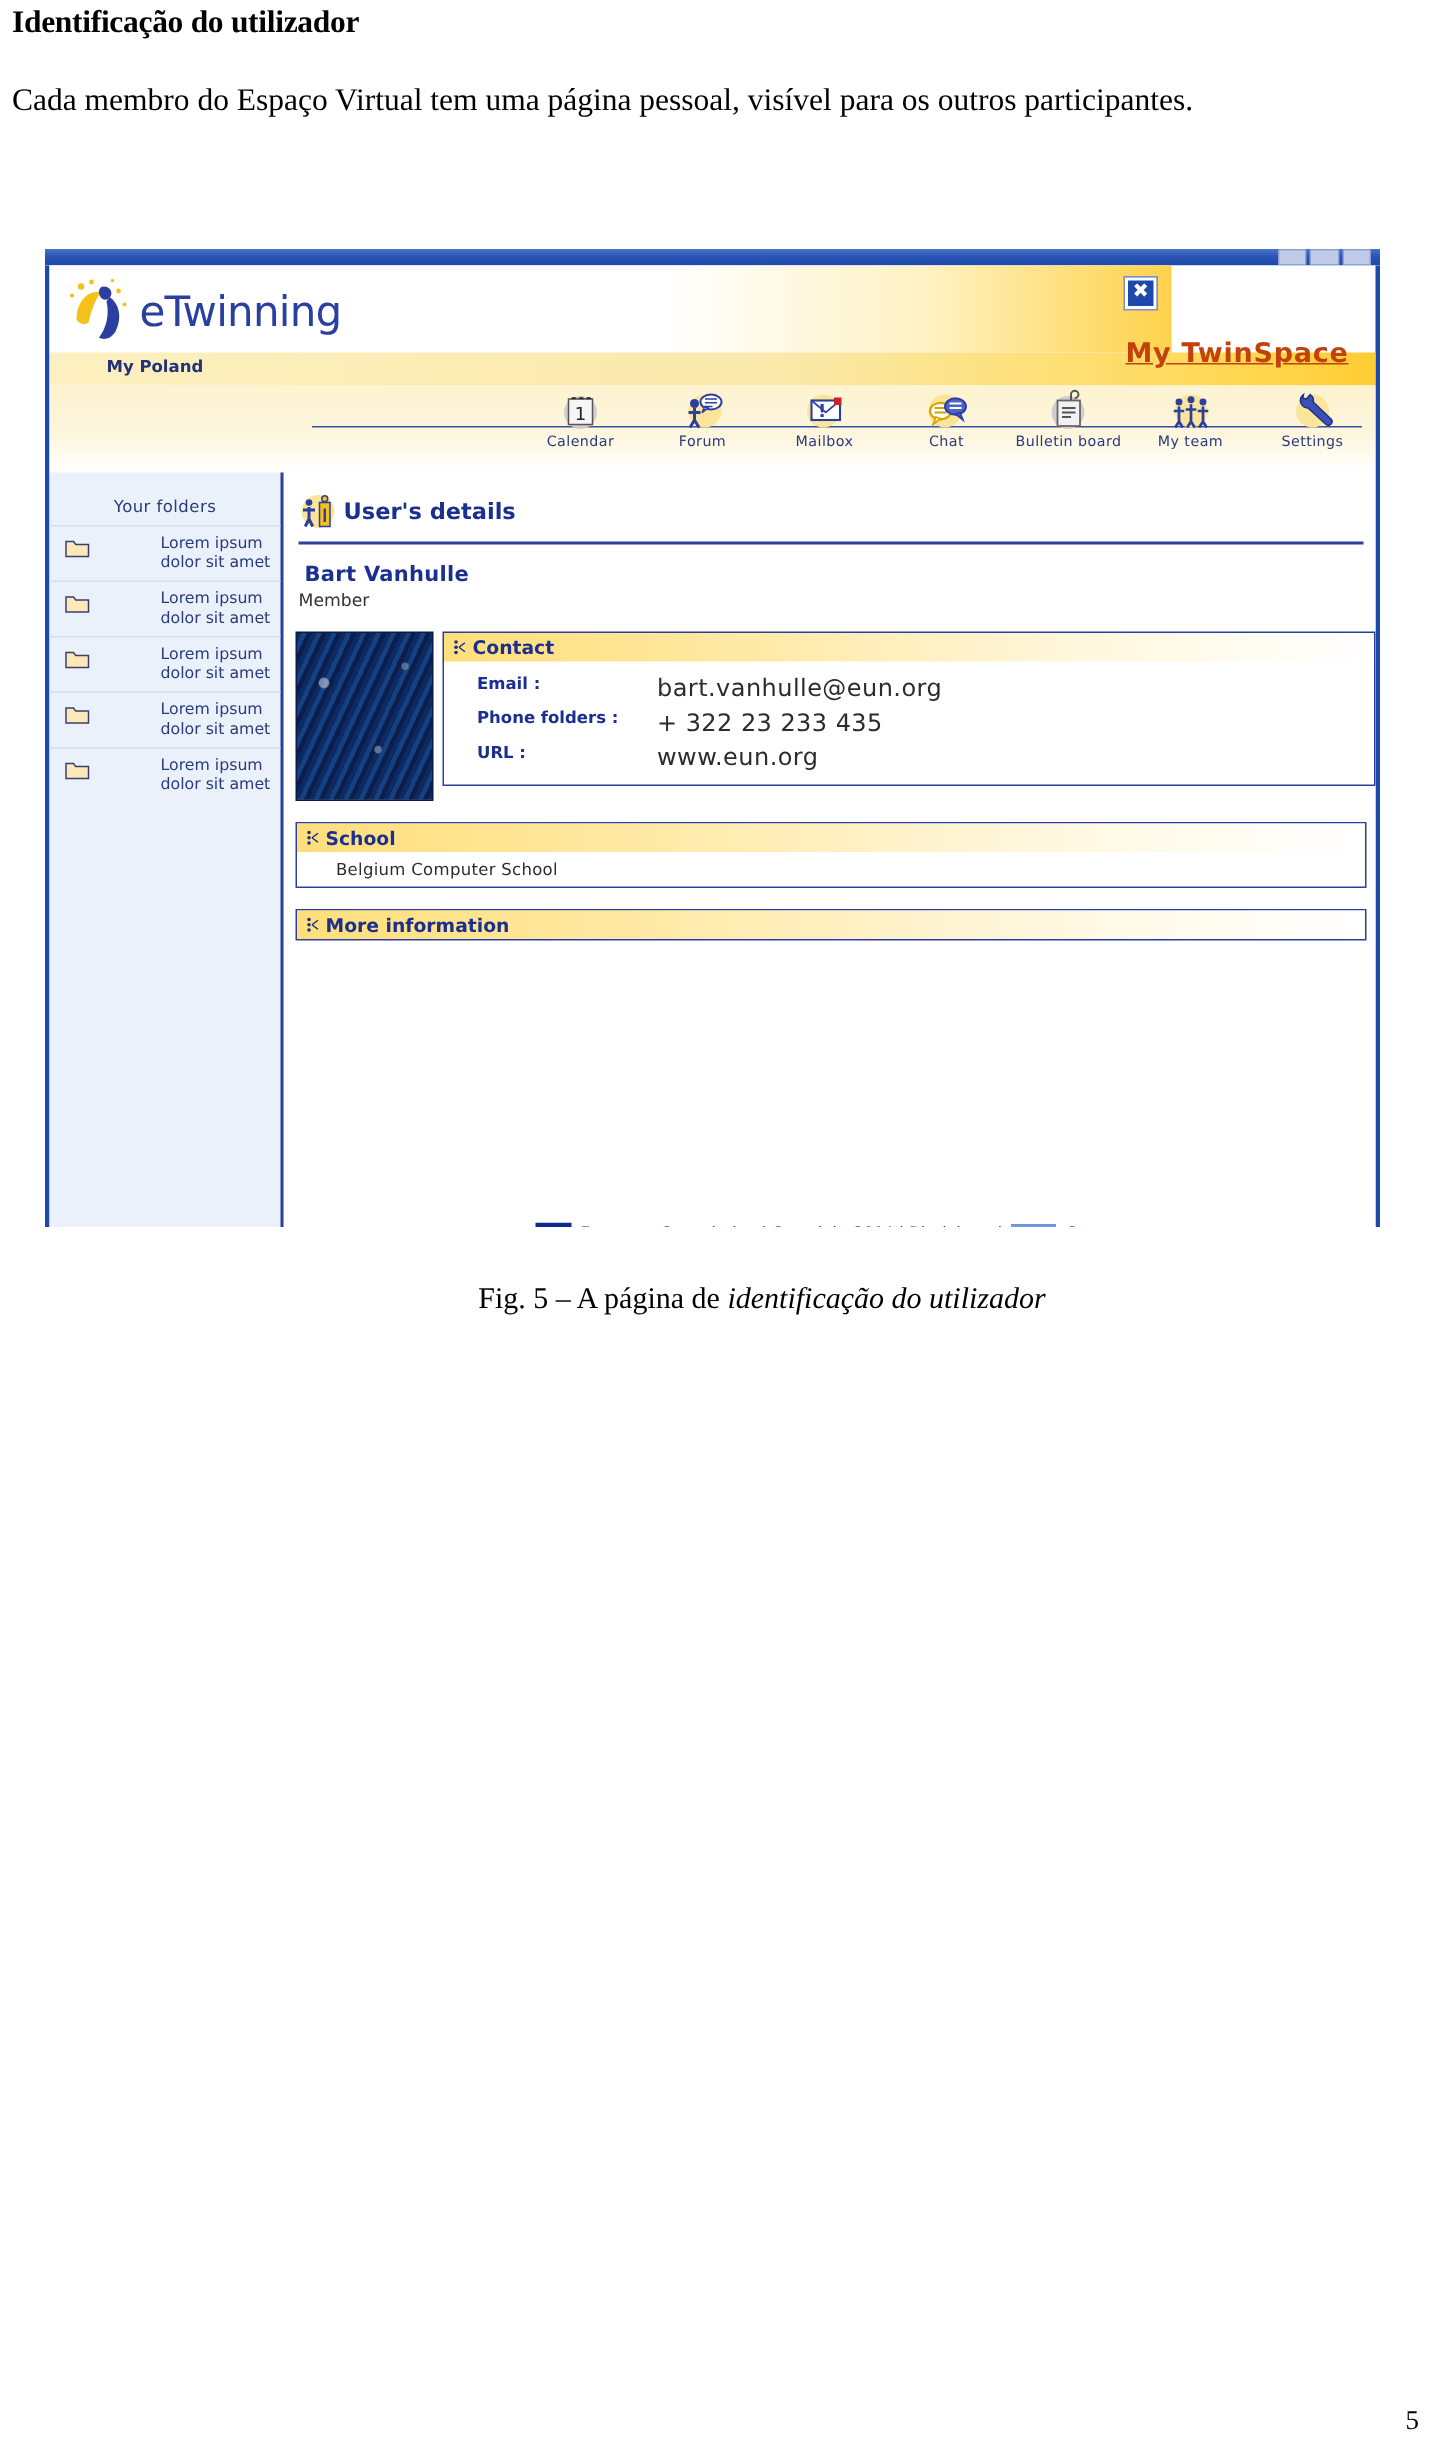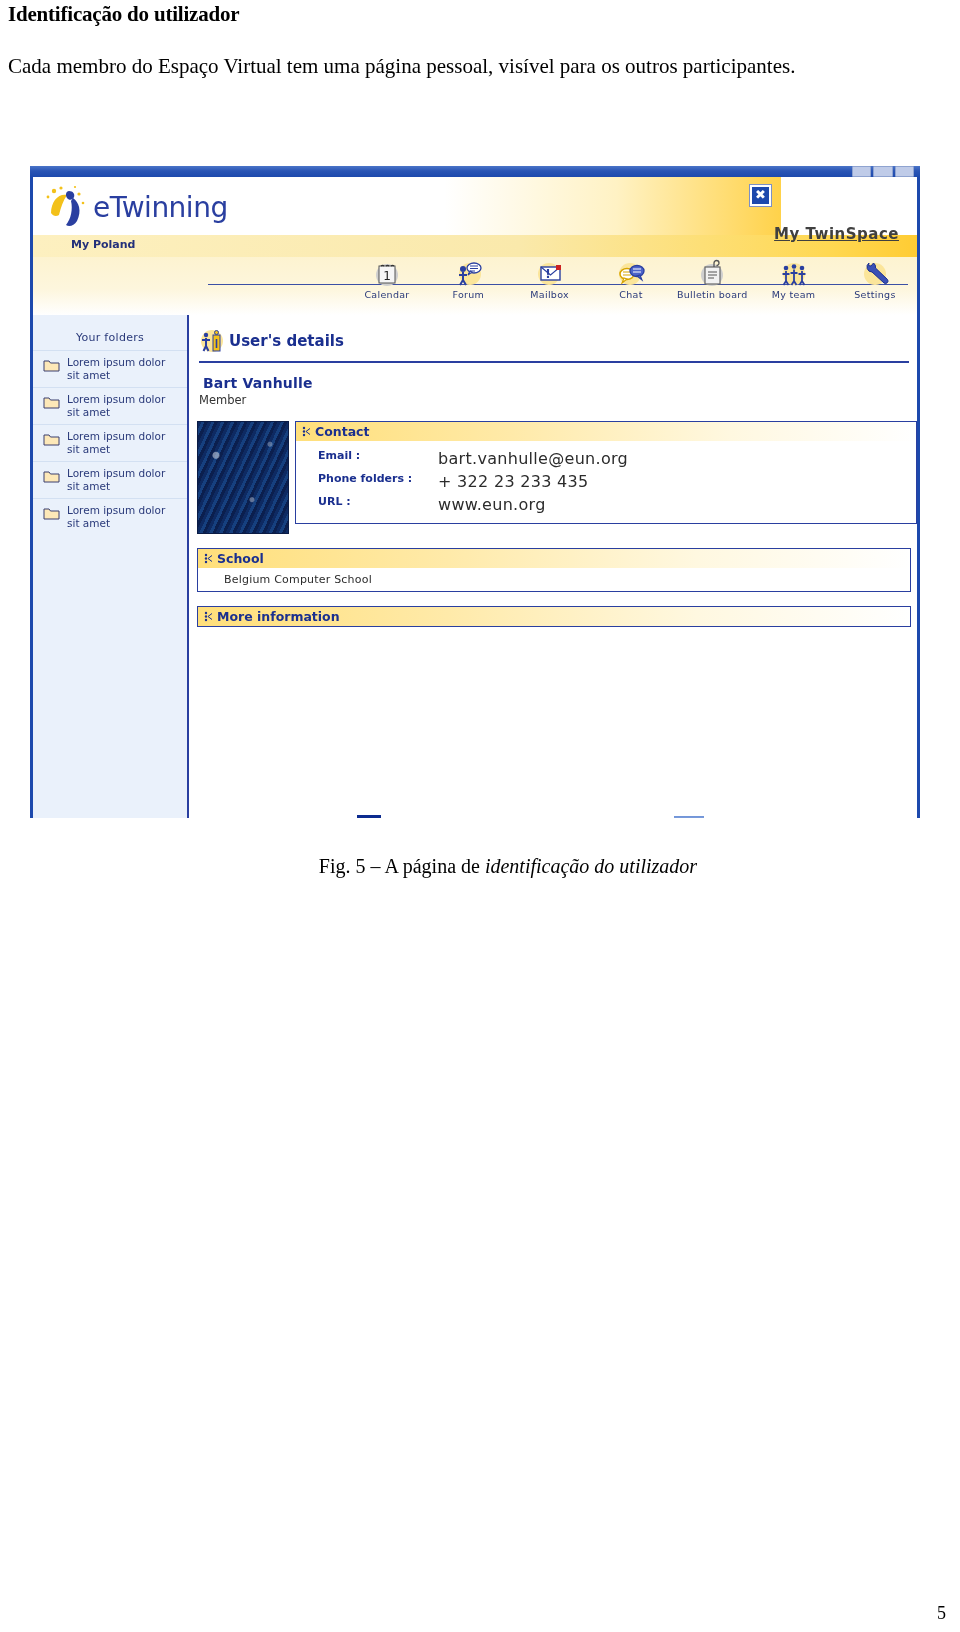--- a/index.html
+++ b/index.html
@@ -159,23 +159,23 @@
     top: 3px;
     font-size: 11px;
     font-weight: bold;
     color: #23307a;
     font-family: "DejaVu Sans", sans-serif;
   }
   .twinspace-link {
     position: absolute;
     right: 18px;
     top: 48px;
-    font-size: 15px;
-    font-weight: bold;
-    color: #404040;
+    font-size: 18px;
+    font-weight: bold;
+    color: #c2410c;
     text-decoration: underline;
     letter-spacing: 0.5px;
     font-family: "DejaVu Sans", sans-serif;
     cursor: pointer;
     z-index: 6;
   }
 
   
   .nav-zone {
     position: absolute;
@@ -238,20 +238,21 @@
     color: #2a3a7a;
     font-family: "DejaVu Sans", sans-serif;
     letter-spacing: 0.3px;
   }
   .folder-row {
     display: flex;
     align-items: flex-start;
     padding: 5px 6px 6px 10px;
     border-top: 1px solid #d3e0f2;
     cursor: pointer;
+    gap: 40px;
   }
   .folder-icon { width: 17px; height: 14px; flex: none; margin-top: 2px; }
   .folder-text {
     margin-left: 7px;
     font-size: 10.5px;
     line-height: 12.5px;
     color: #2a3a7a;
     font-family: "DejaVu Sans", sans-serif;
   }
 

